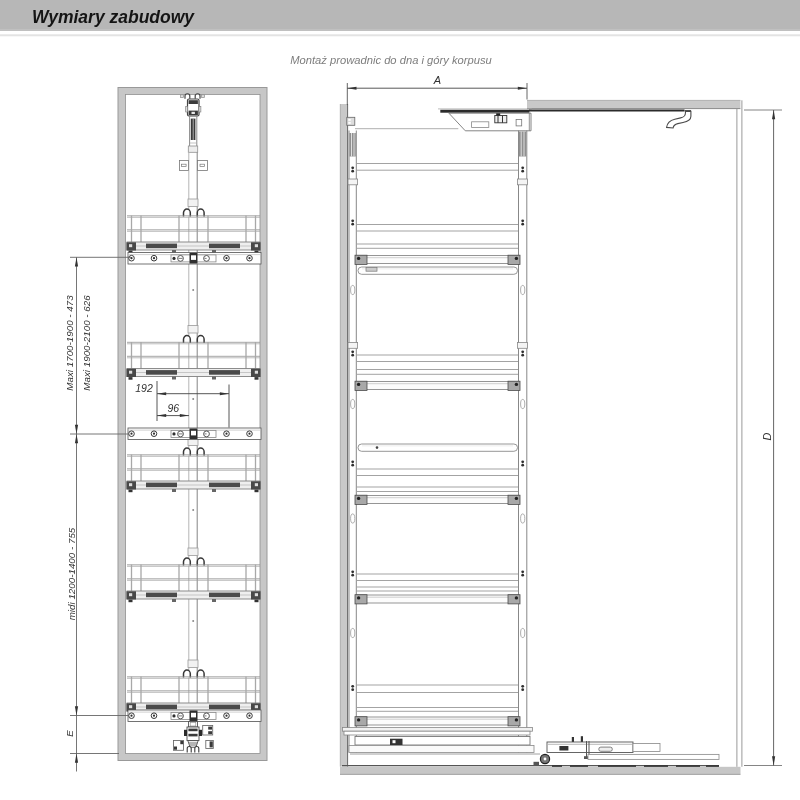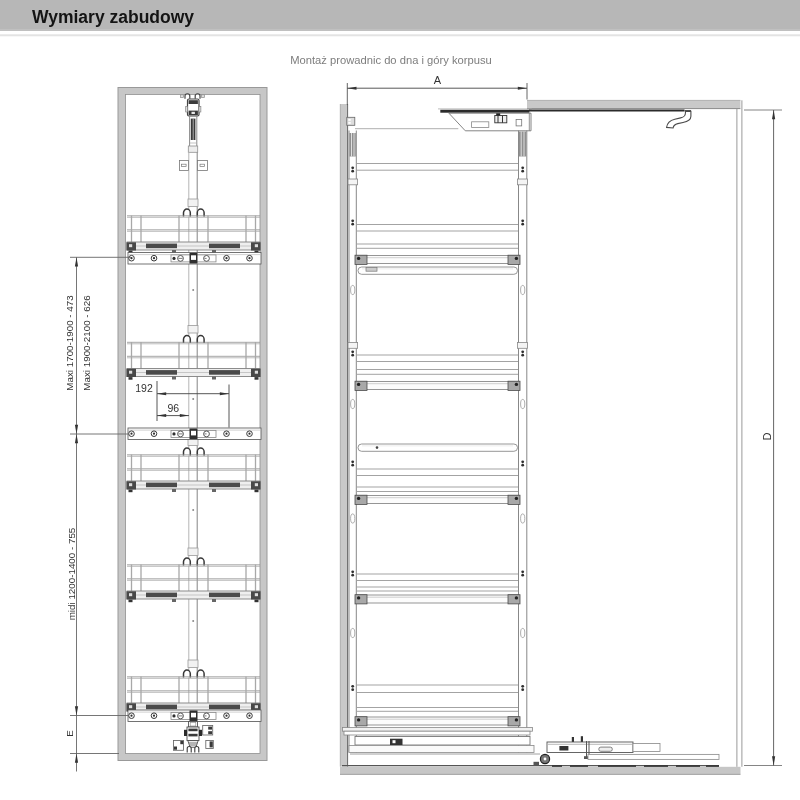--- a/index.html
+++ b/index.html
@@ -1,16 +1,16 @@
 <!DOCTYPE html>
 <html><head>
 <meta charset="utf-8">
 <style>
   html,body{margin:0;padding:0;background:#ffffff;}
-  .page{width:800px;height:800px;position:relative;font-family:"Liberation Sans", sans-serif;}
+  .page{width:800px;height:800px;position:relative;font-family:"Liberation Sans", sans-serif;font-style:italic;}
   svg{display:block;}
   text{font-family:"Liberation Sans", sans-serif;}
 </style>
 </head>
 <body>
 <div class="page">
 <svg width="800" height="800" viewBox="0 0 800 800">
 <rect x="0" y="0" width="800" height="800" fill="#ffffff"></rect>
 
 <rect x="0" y="0" width="800" height="29.5" fill="#b7b7b7"></rect>

